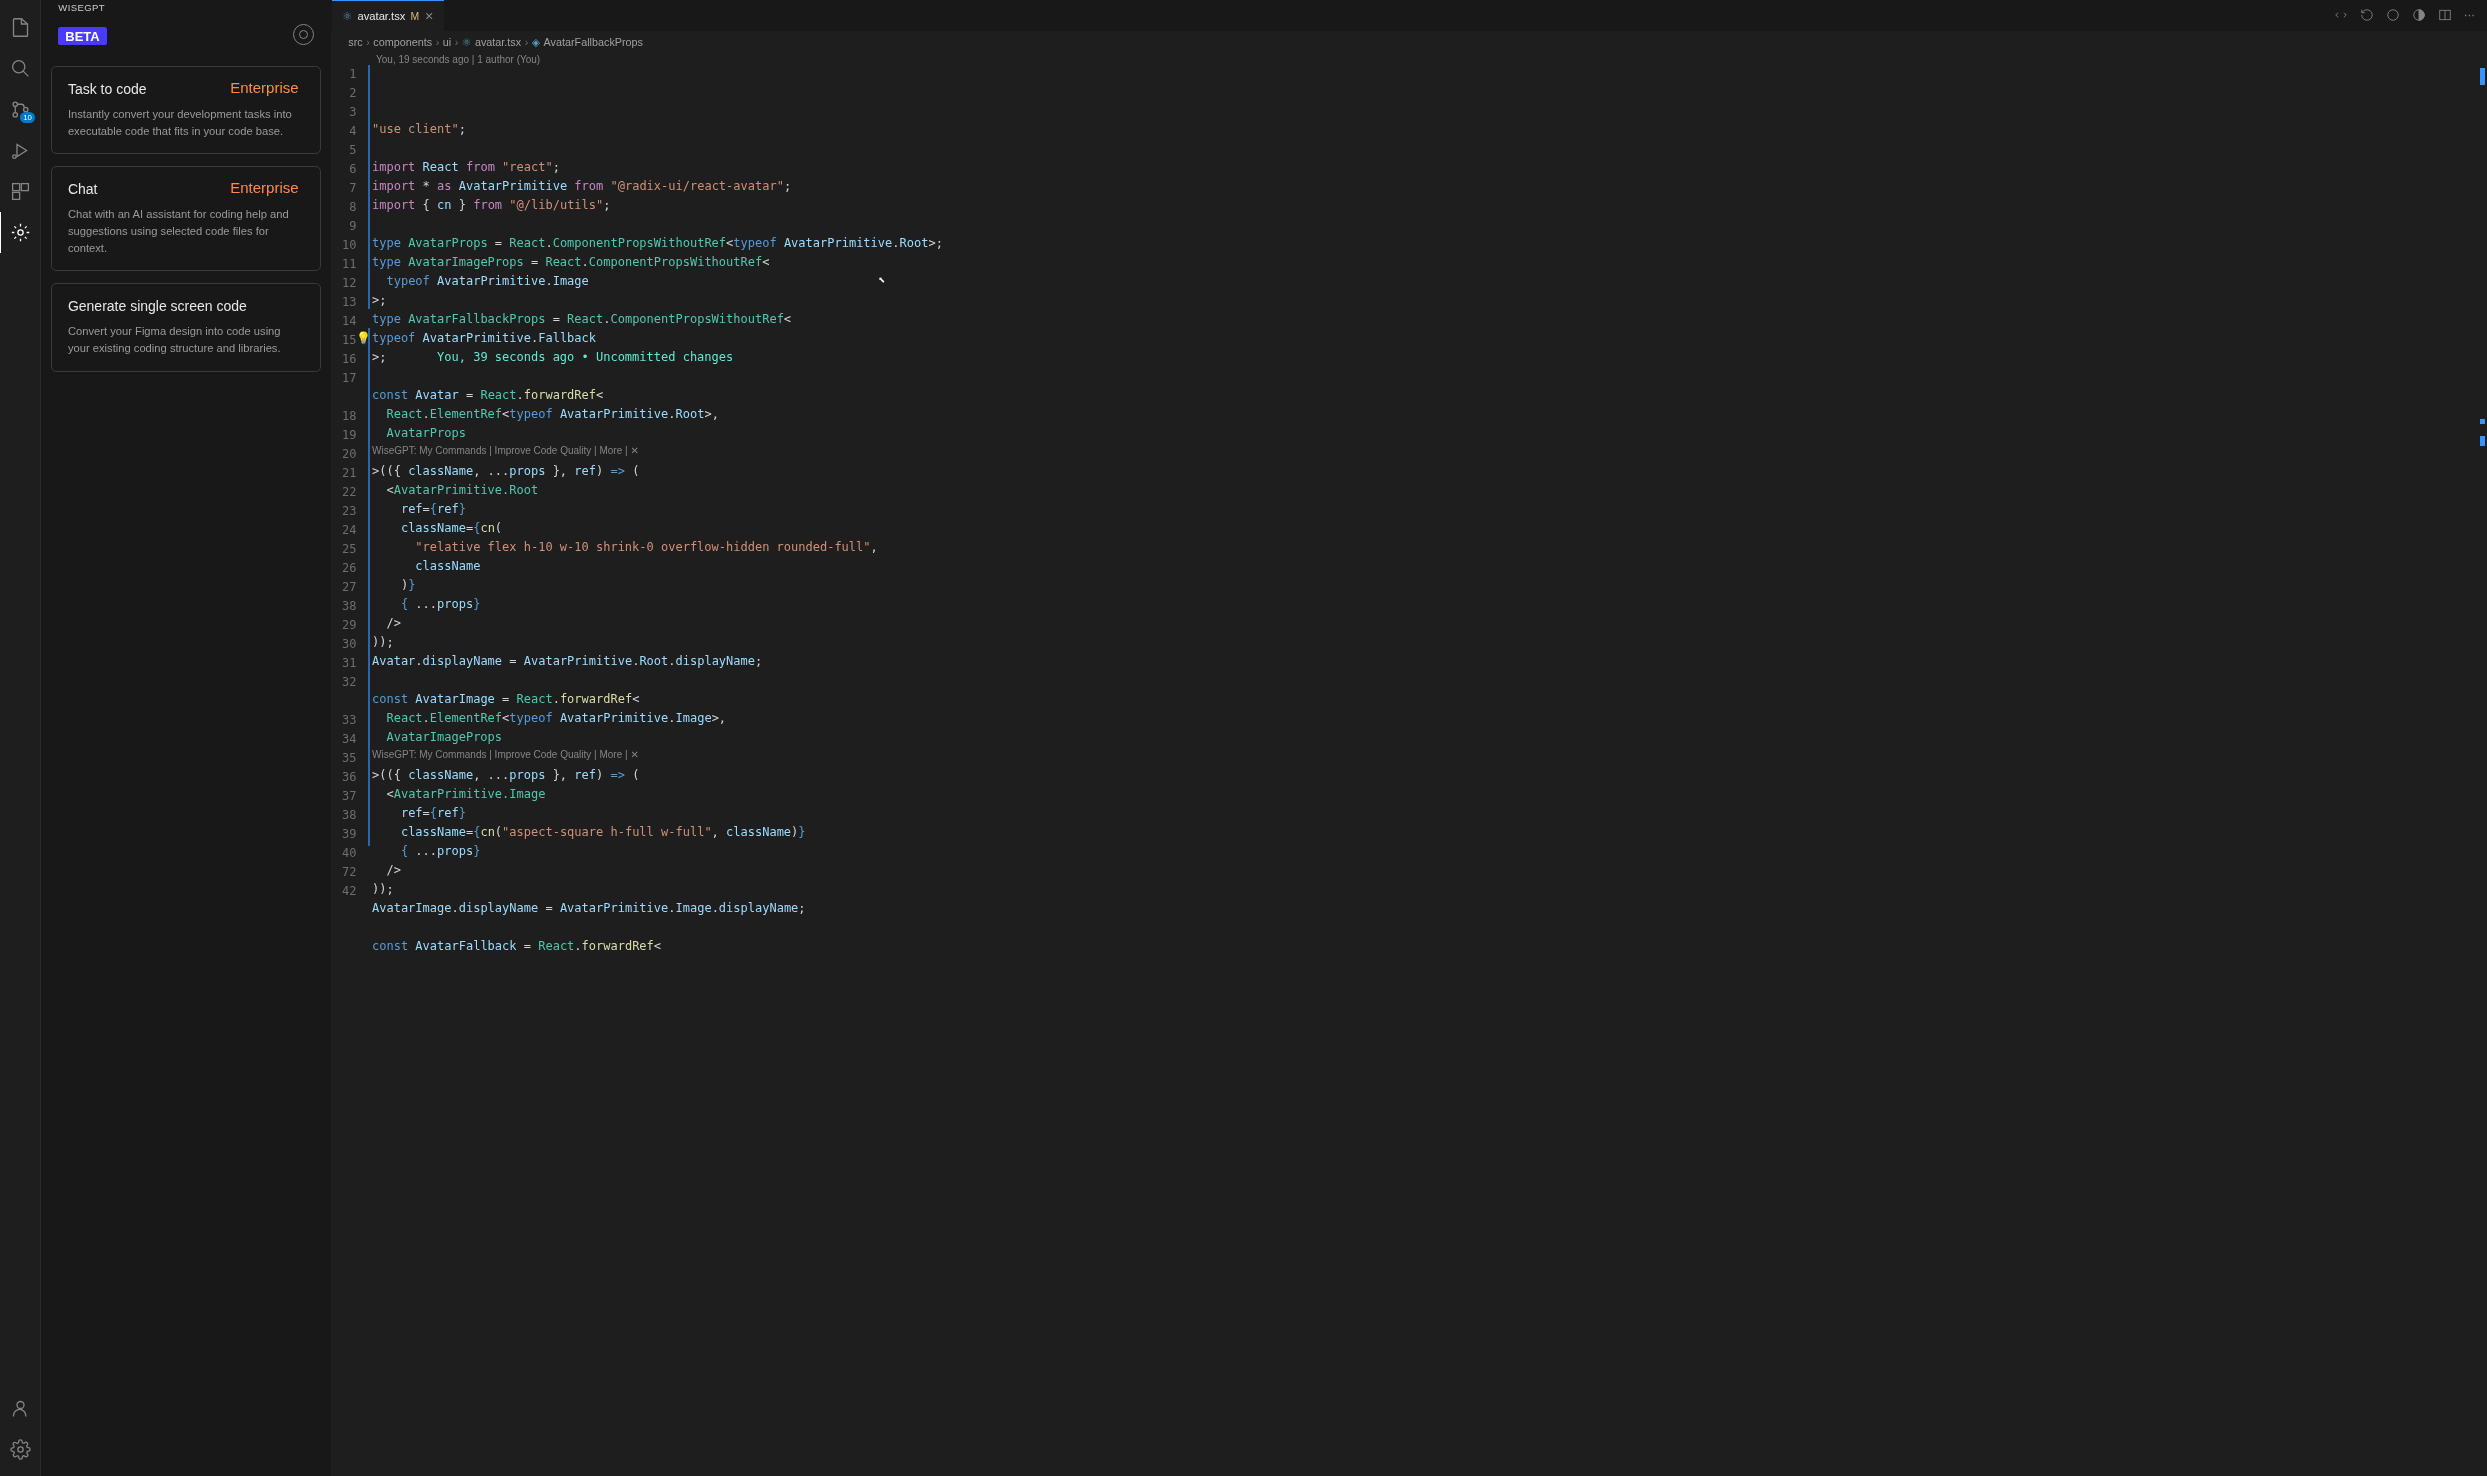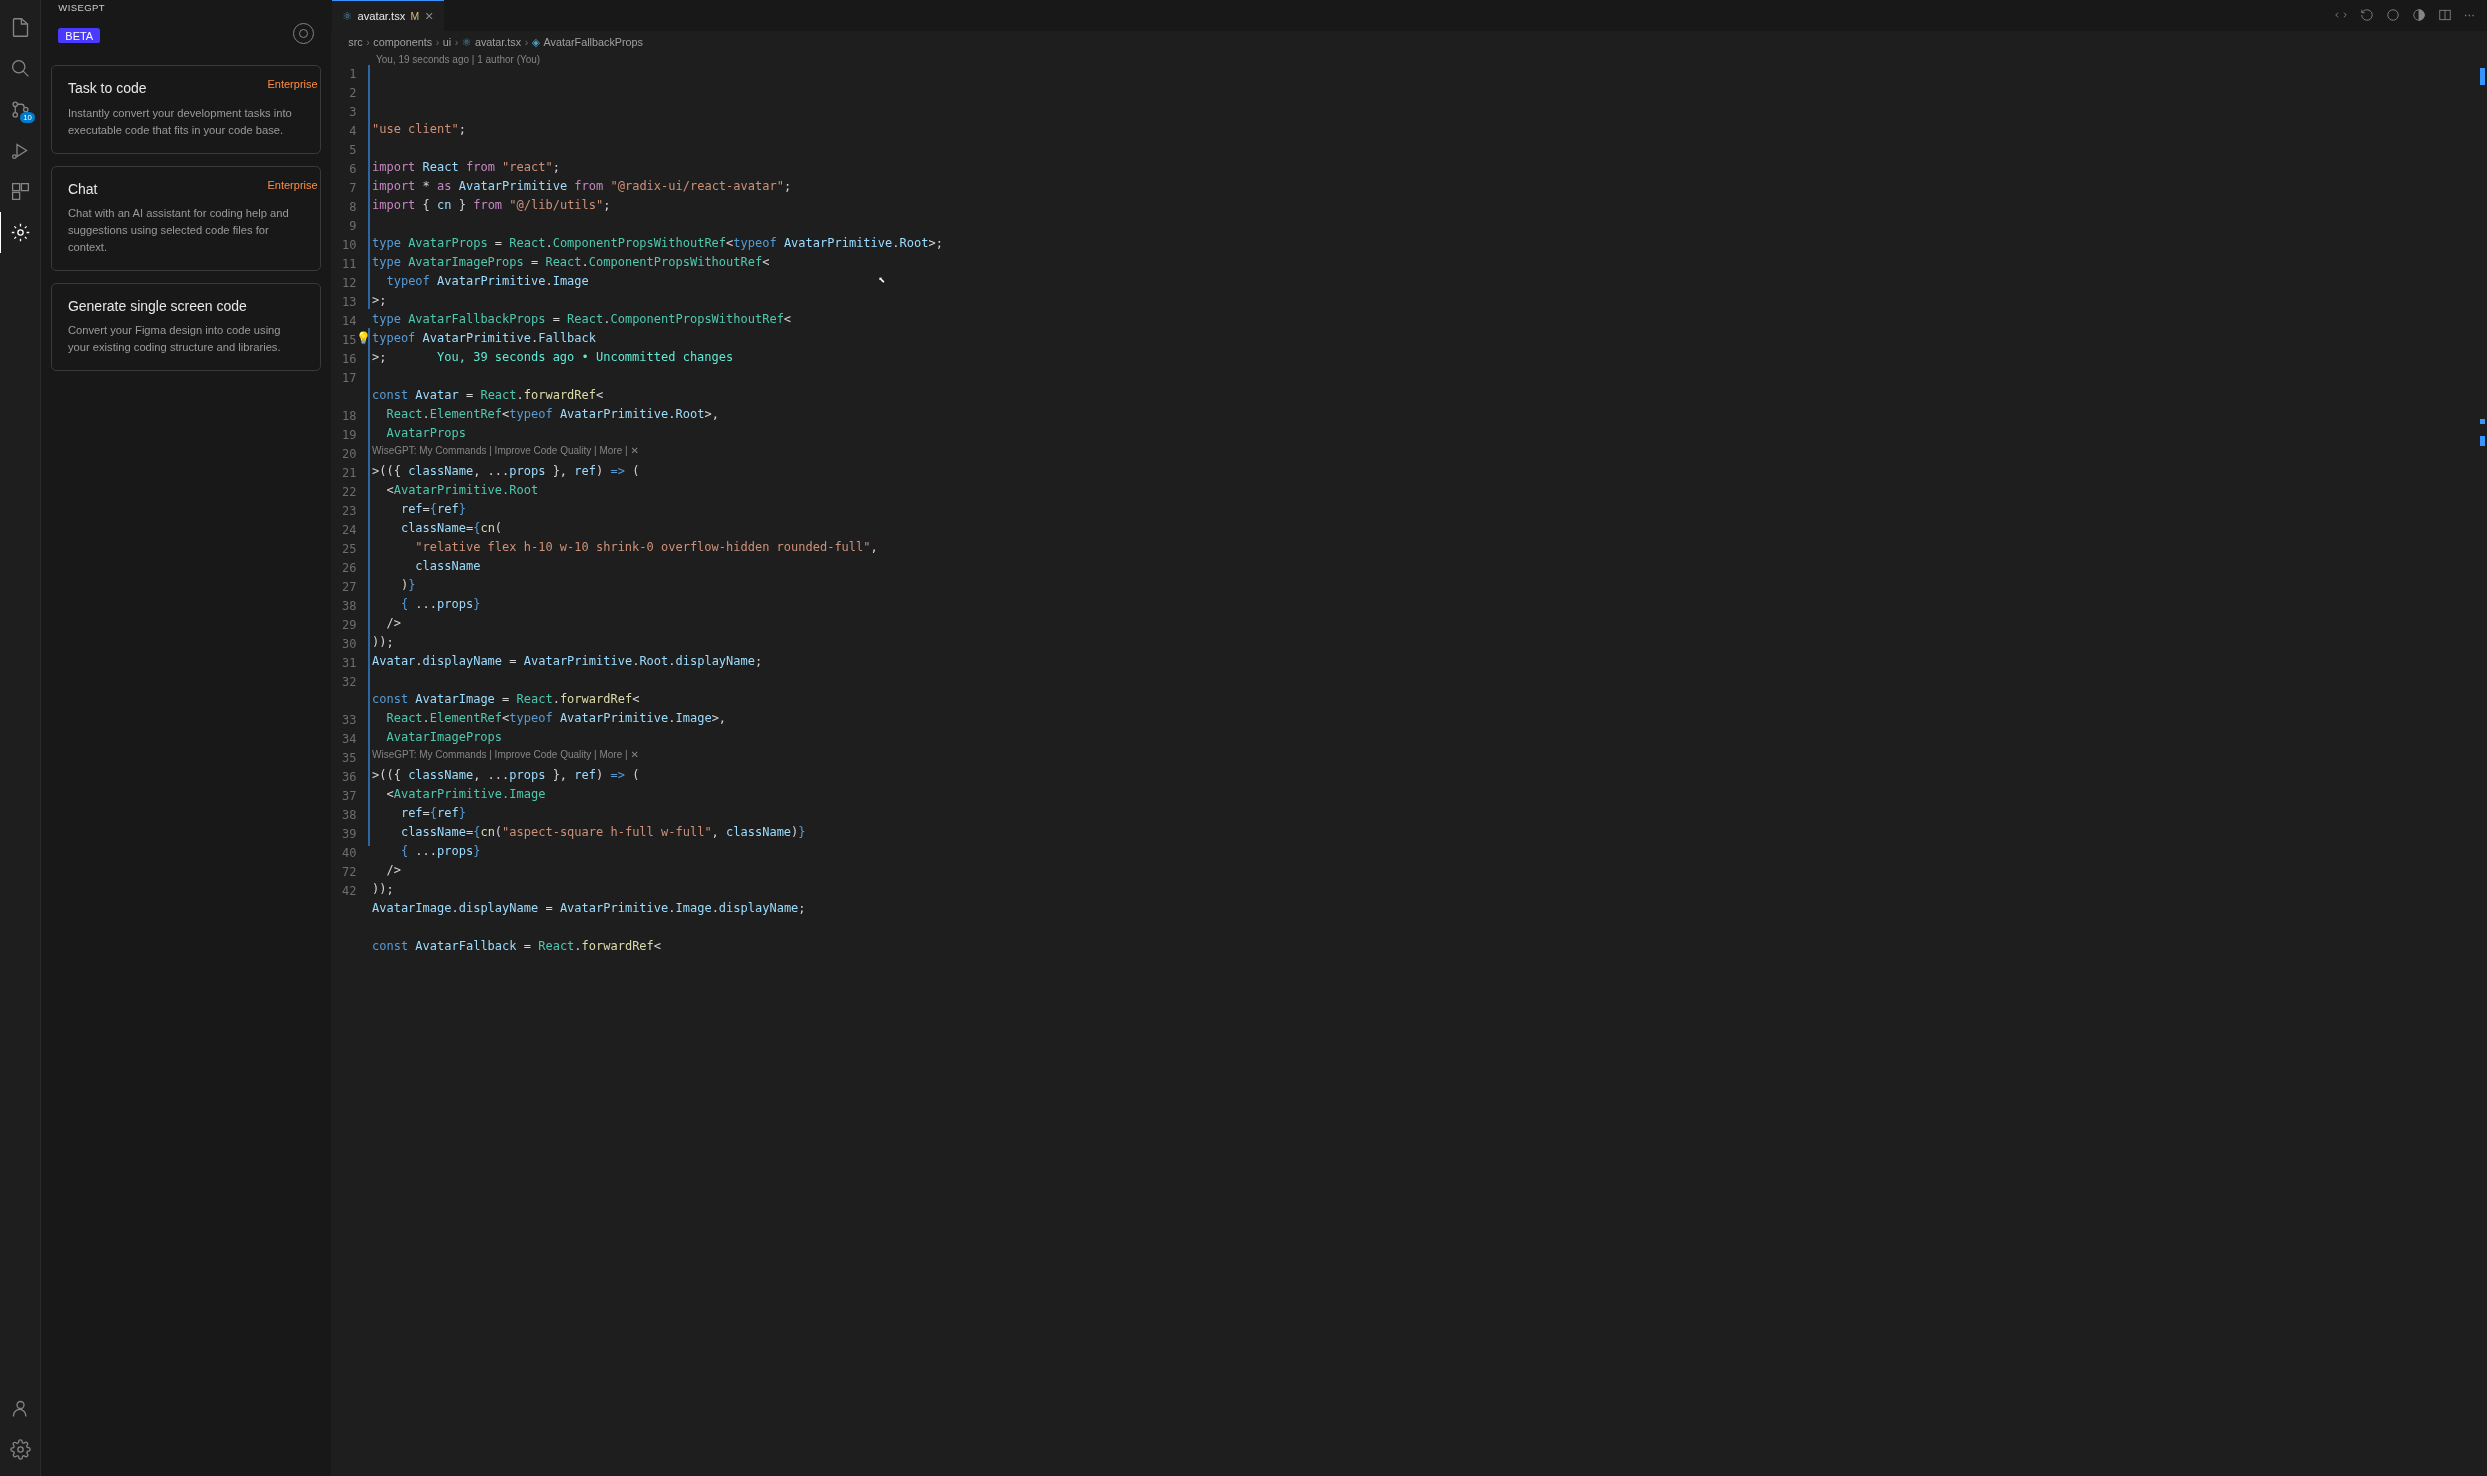--- a/index.html
+++ b/index.html
@@ -70,24 +70,24 @@
   padding: 0 17.3px 10.4px 17.3px;
 }
 .sidebar-title {
   font-size: 9.5px;
   letter-spacing: 0.4px;
   color: #cccccc;
 }
 .beta-badge {
   background: #4a3aff;
   color: #fff;
-  font-size: 11px;
+  font-size: 13px;
   padding: 1.7px 7px;
   border-radius: 2.6px;
-  font-weight: 400;
+  font-weight: 700;
   margin-left: 17.3px;
   margin-top: 3.5px;
   display: inline-block;
 }
 .profile-icon {
   width: 21px; height: 21px;
   border: 1.3px solid #858585;
   border-radius: 50%;
   display: flex;
   align-items: center;
@@ -113,23 +113,23 @@
   margin-bottom: 8.6px;
 }
 .card-desc {
   font-size: 11.2px;
   color: #9a9a9a;
   line-height: 1.5;
 }
 .enterprise-tag {
   position: absolute;
   top: 12px;
-  right: 2px;
+  right: 21px;
   color: #ff8c42;
-  font-size: 11px;
+  font-size: 15px;
 }
 .editor-area { flex: 1; display: flex; flex-direction: column; background: #1e1e1e; }
 .tab-bar {
   height: 31px;
   background: #181818;
   display: flex;
   align-items: stretch;
 }
 .tab-bar-spacer { width: 0.9px; }
 .tab {

